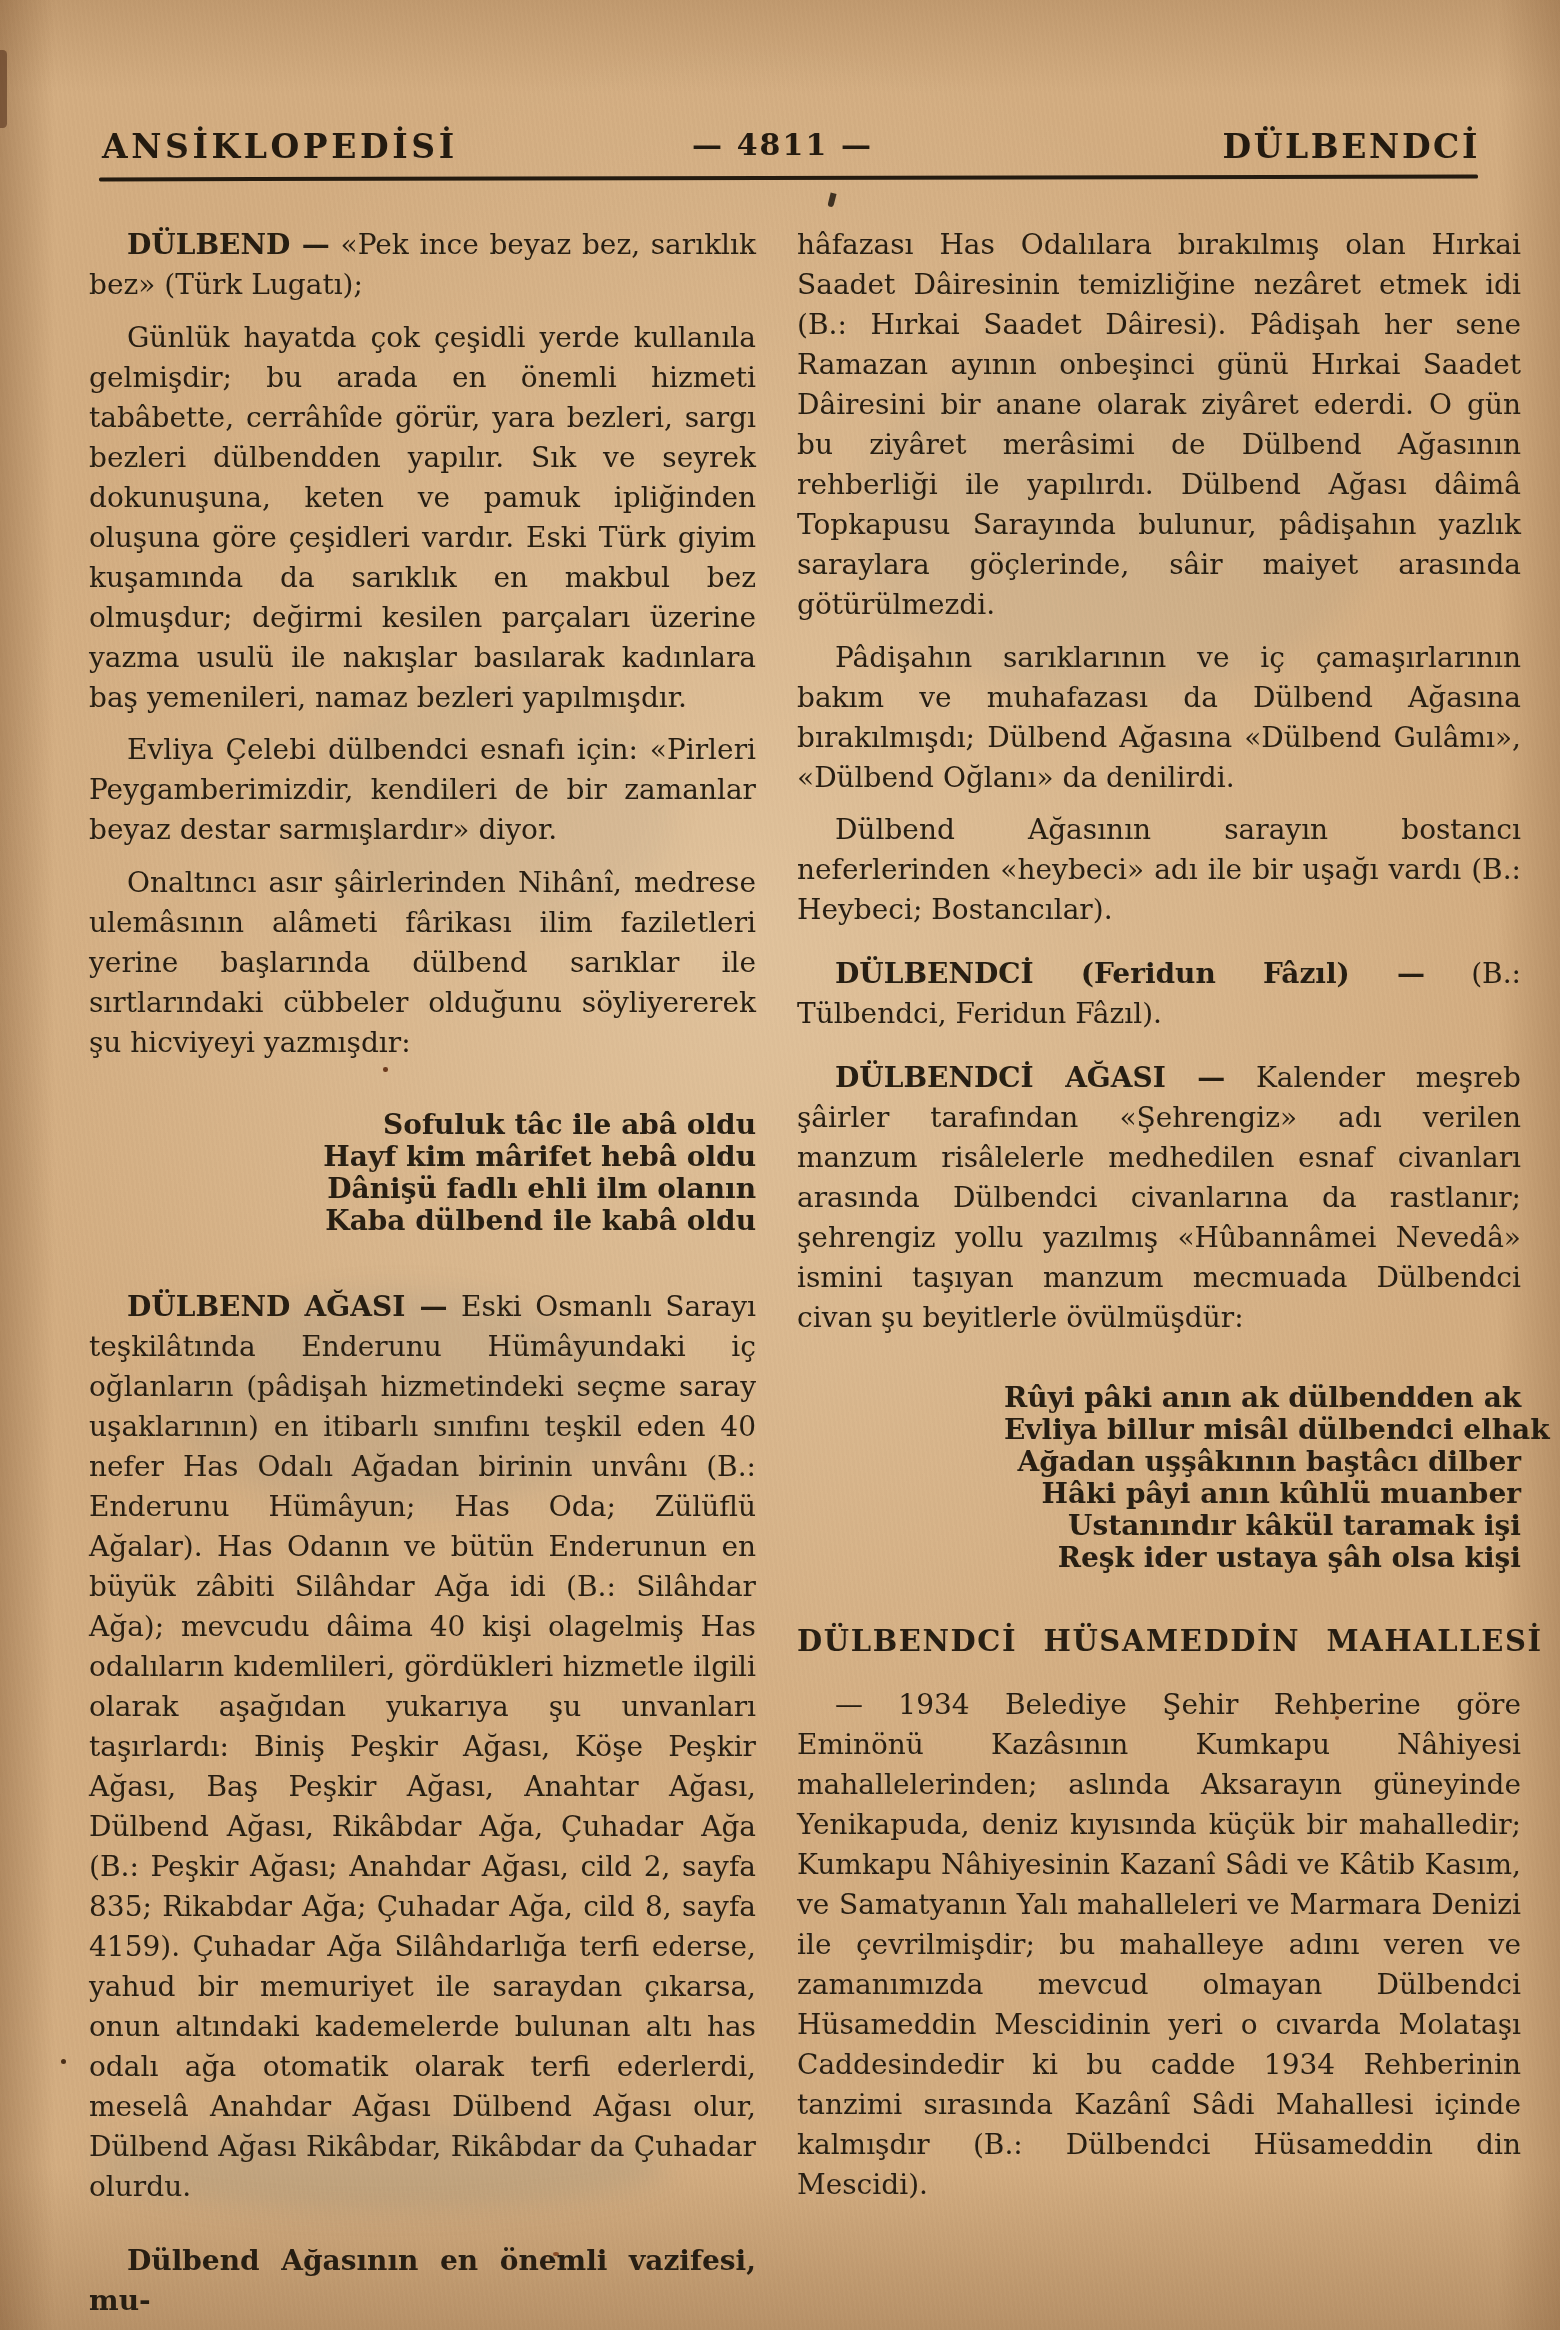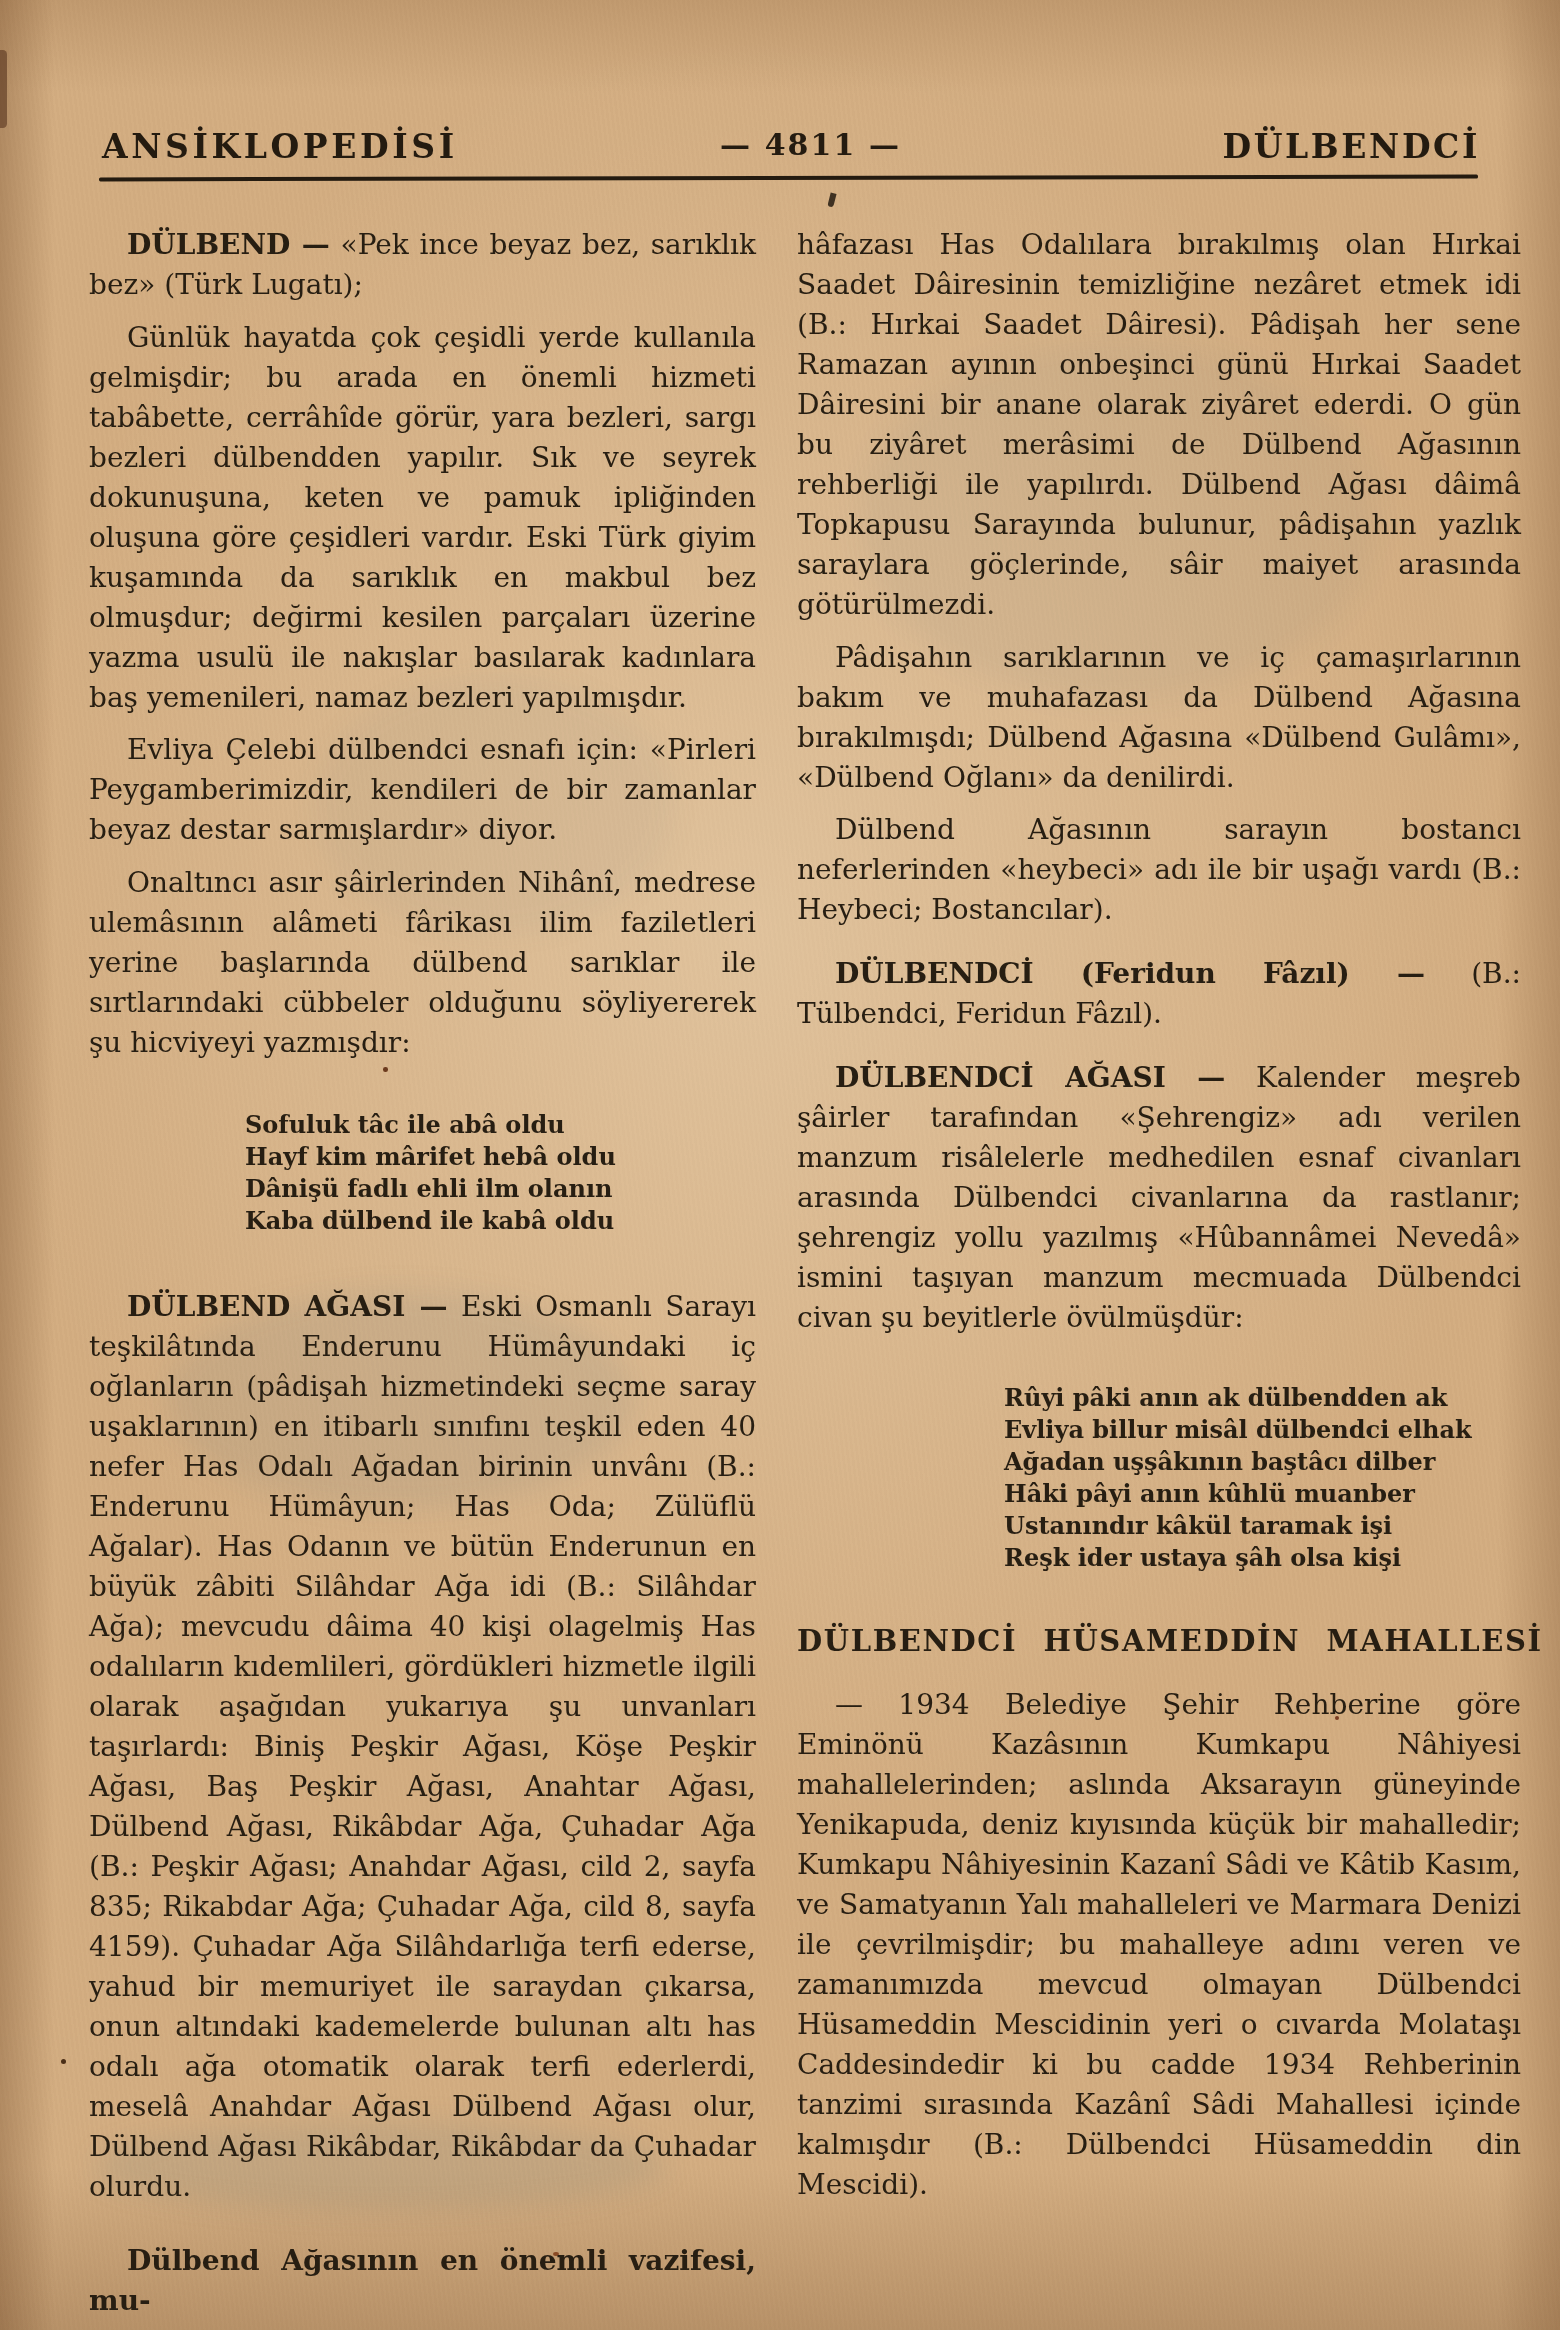--- a/index.html
+++ b/index.html
@@ -22,21 +22,21 @@
 
   
   .hdr-left, .hdr-center, .hdr-right {
     position: absolute;
     top: 127px;
     font-weight: bold;
     white-space: nowrap;
     color: #241b10;
   }
   .hdr-left  { left: 102px;  font-size: 33px; letter-spacing: 3.6px; }
-  .hdr-center{ left: 720px; font-size: 30px; letter-spacing: 2.1px; }
+  .hdr-center{ left: 692px; font-size: 30px; letter-spacing: 2.1px; }
   .hdr-right { right: 80px; font-size: 33px; letter-spacing: 2.6px; }
 
   .header-rule {
     position: absolute;
     left: 99px; top: 176px;
     width: 1379px; height: 3.6px;
     background: #241b10;
     border-radius: 1.6px;
     transform: rotate(-0.12deg);
   }
@@ -63,23 +63,23 @@
 
   .para { margin: 0 0 12.5px 0; text-indent: 38px; }
   .para.cont { text-indent: 0; }
   .para.entry { margin-top: 24px; }
   .para.last-line { margin-top: 34px; font-weight: bold; }
   .headword { font-weight: bold; }
 
   .poem {
     margin: 46px 0 50px 156px;
     font-weight: bold;
-    font-size: 24px;
+    font-size: 28px;
     line-height: 32px;
-    text-align: left;
+    text-align: right;
   }
   .poem-right { margin-left: 207px; margin-top: 44px; margin-bottom: 47px; }
   .poem-line { white-space: nowrap; }
 
   .section-heading {
     margin: 44px 0 24px 0;
     font-weight: bold;
     font-size: 29px;
     letter-spacing: 1.6px;
     word-spacing: 14.6px;

